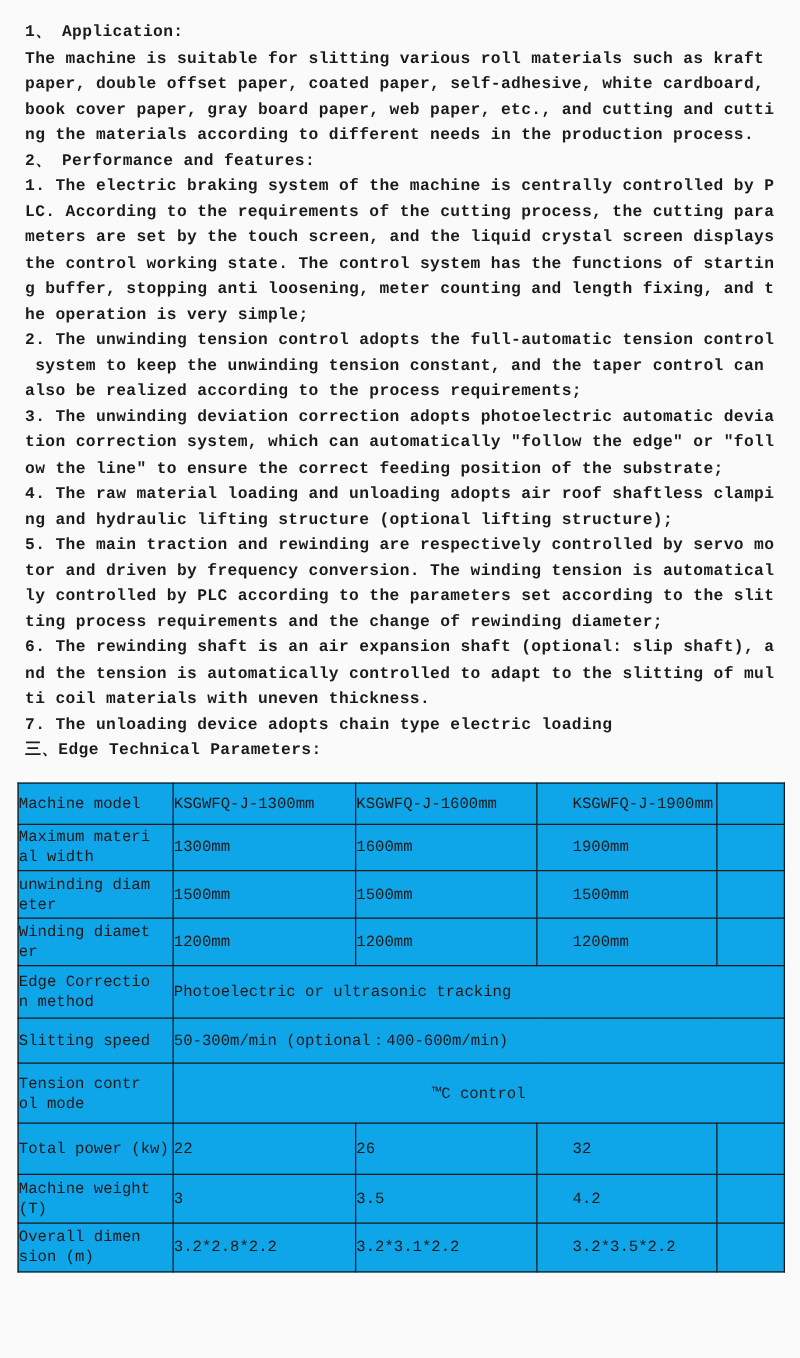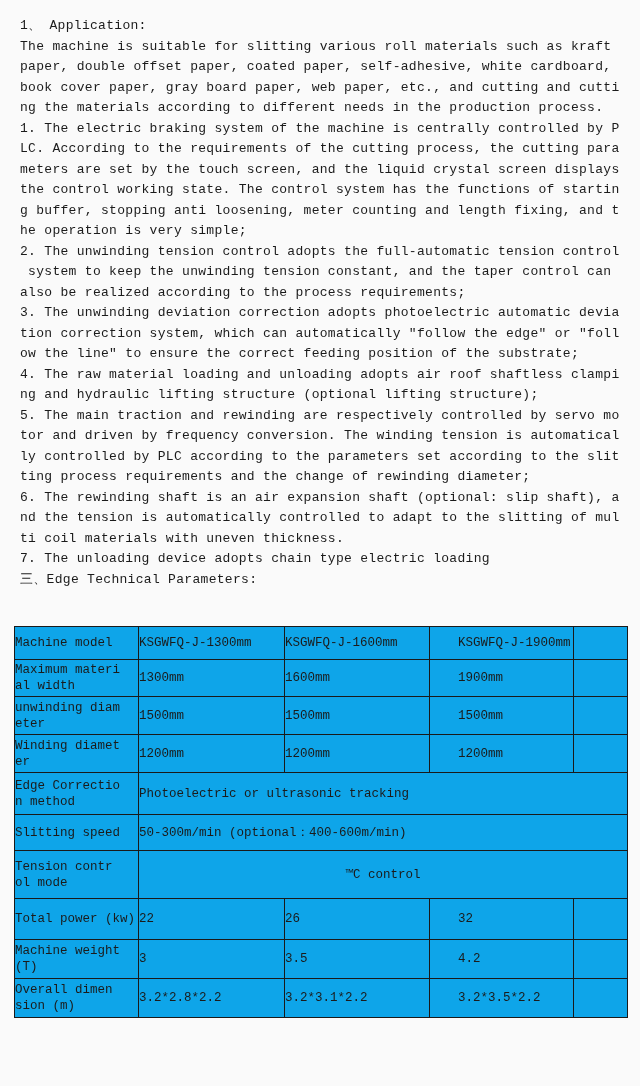--- a/index.html
+++ b/index.html
@@ -13,20 +13,21 @@
   }
   .doc{
     position:absolute;
     left:20px;top:16px;
     font-size:13px;
     line-height:20.5px;
   }
   .doc-line{
     white-space:pre;
     letter-spacing:0.3px;
+    font-weight:bold;
   }
   table.params{
     position:absolute;
     left:14px;top:626px;
     width:613px;
     border-collapse:collapse;
     table-layout:fixed;
     background:#0ea5e9;
     font-size:12.5px;
     line-height:1.28;
@@ -49,20 +50,21 @@
 </style>
 </head>
 <body>
 
 <div class="doc">
   <div class="doc-line">1、 Application:</div>
   <div class="doc-line">The machine is suitable for slitting various roll materials such as kraft</div>
   <div class="doc-line">paper, double offset paper, coated paper, self-adhesive, white cardboard,</div>
   <div class="doc-line">book cover paper, gray board paper, web paper, etc., and cutting and cutti</div>
   <div class="doc-line">ng the materials according to different needs in the production process.</div>
+  <div class="doc-line">2、 Performance and features:</div>
   <div class="doc-line">1. The electric braking system of the machine is centrally controlled by P</div>
   <div class="doc-line">LC. According to the requirements of the cutting process, the cutting para</div>
   <div class="doc-line">meters are set by the touch screen, and the liquid crystal screen displays</div>
   <div class="doc-line">the control working state. The control system has the functions of startin</div>
   <div class="doc-line">g buffer, stopping anti loosening, meter counting and length fixing, and t</div>
   <div class="doc-line">he operation is very simple;</div>
   <div class="doc-line">2. The unwinding tension control adopts the full-automatic tension control</div>
   <div class="doc-line"> system to keep the unwinding tension constant, and the taper control can</div>
   <div class="doc-line">also be realized according to the process requirements;</div>
   <div class="doc-line">3. The unwinding deviation correction adopts photoelectric automatic devia</div>

